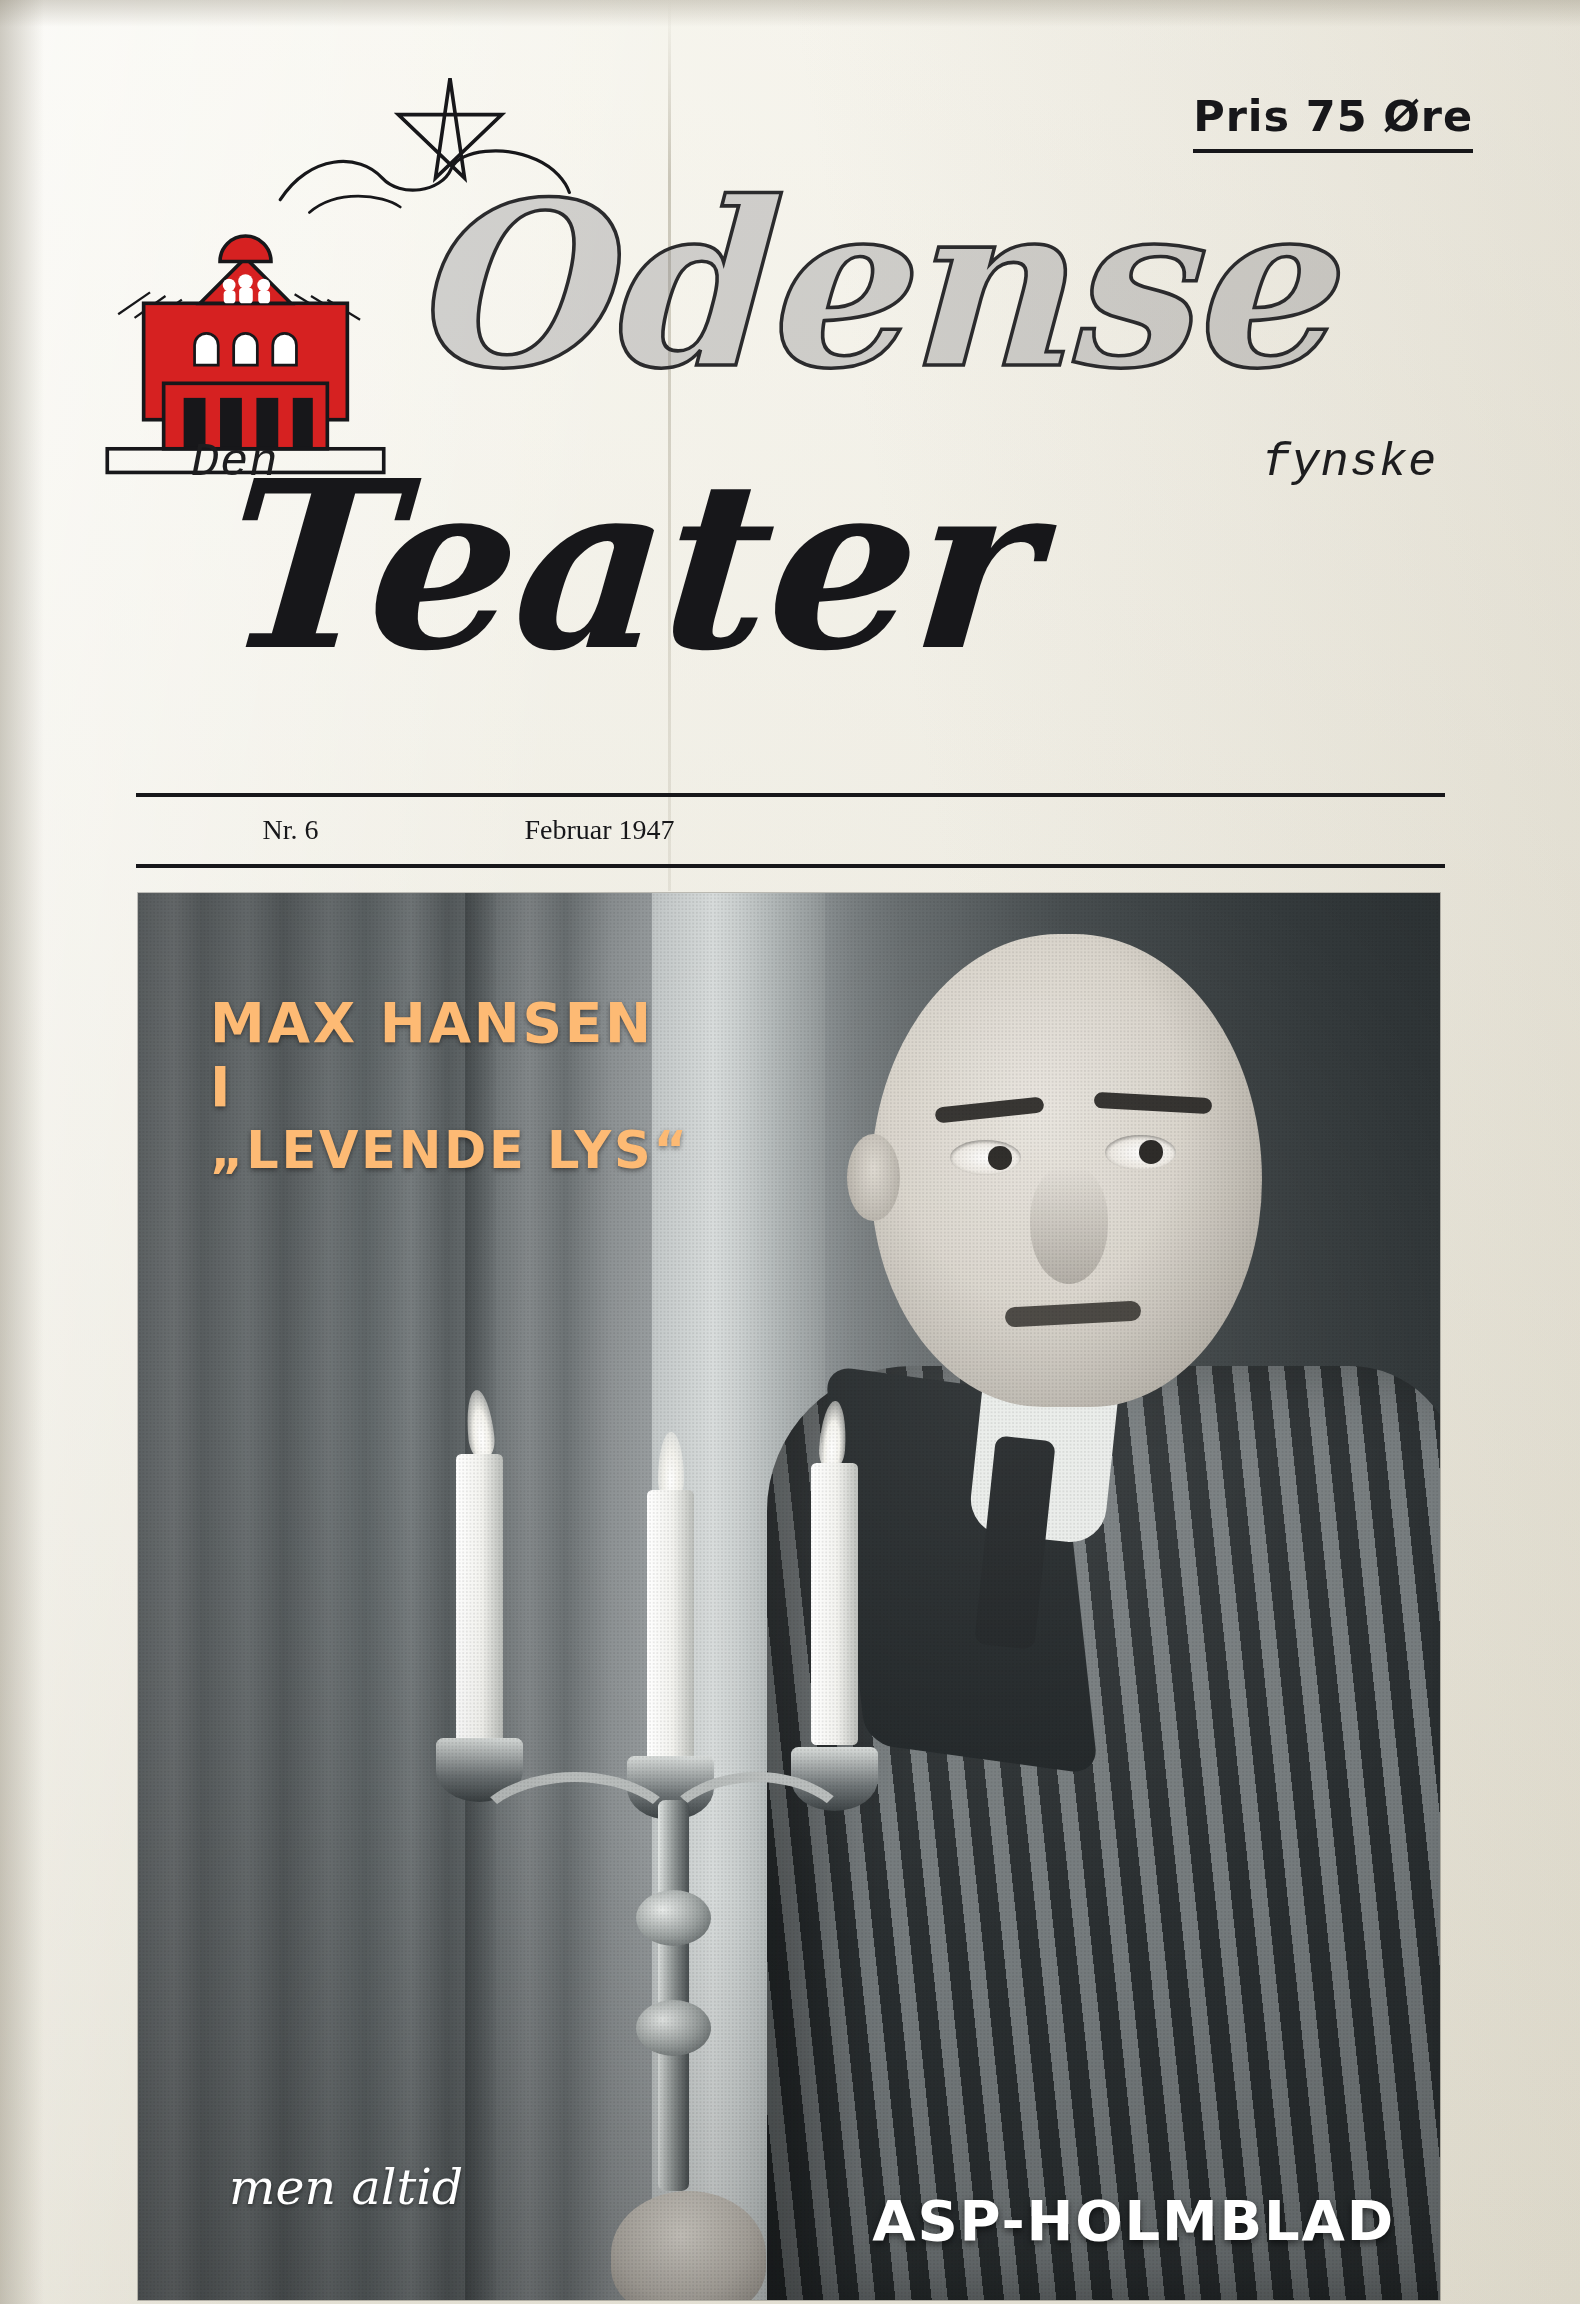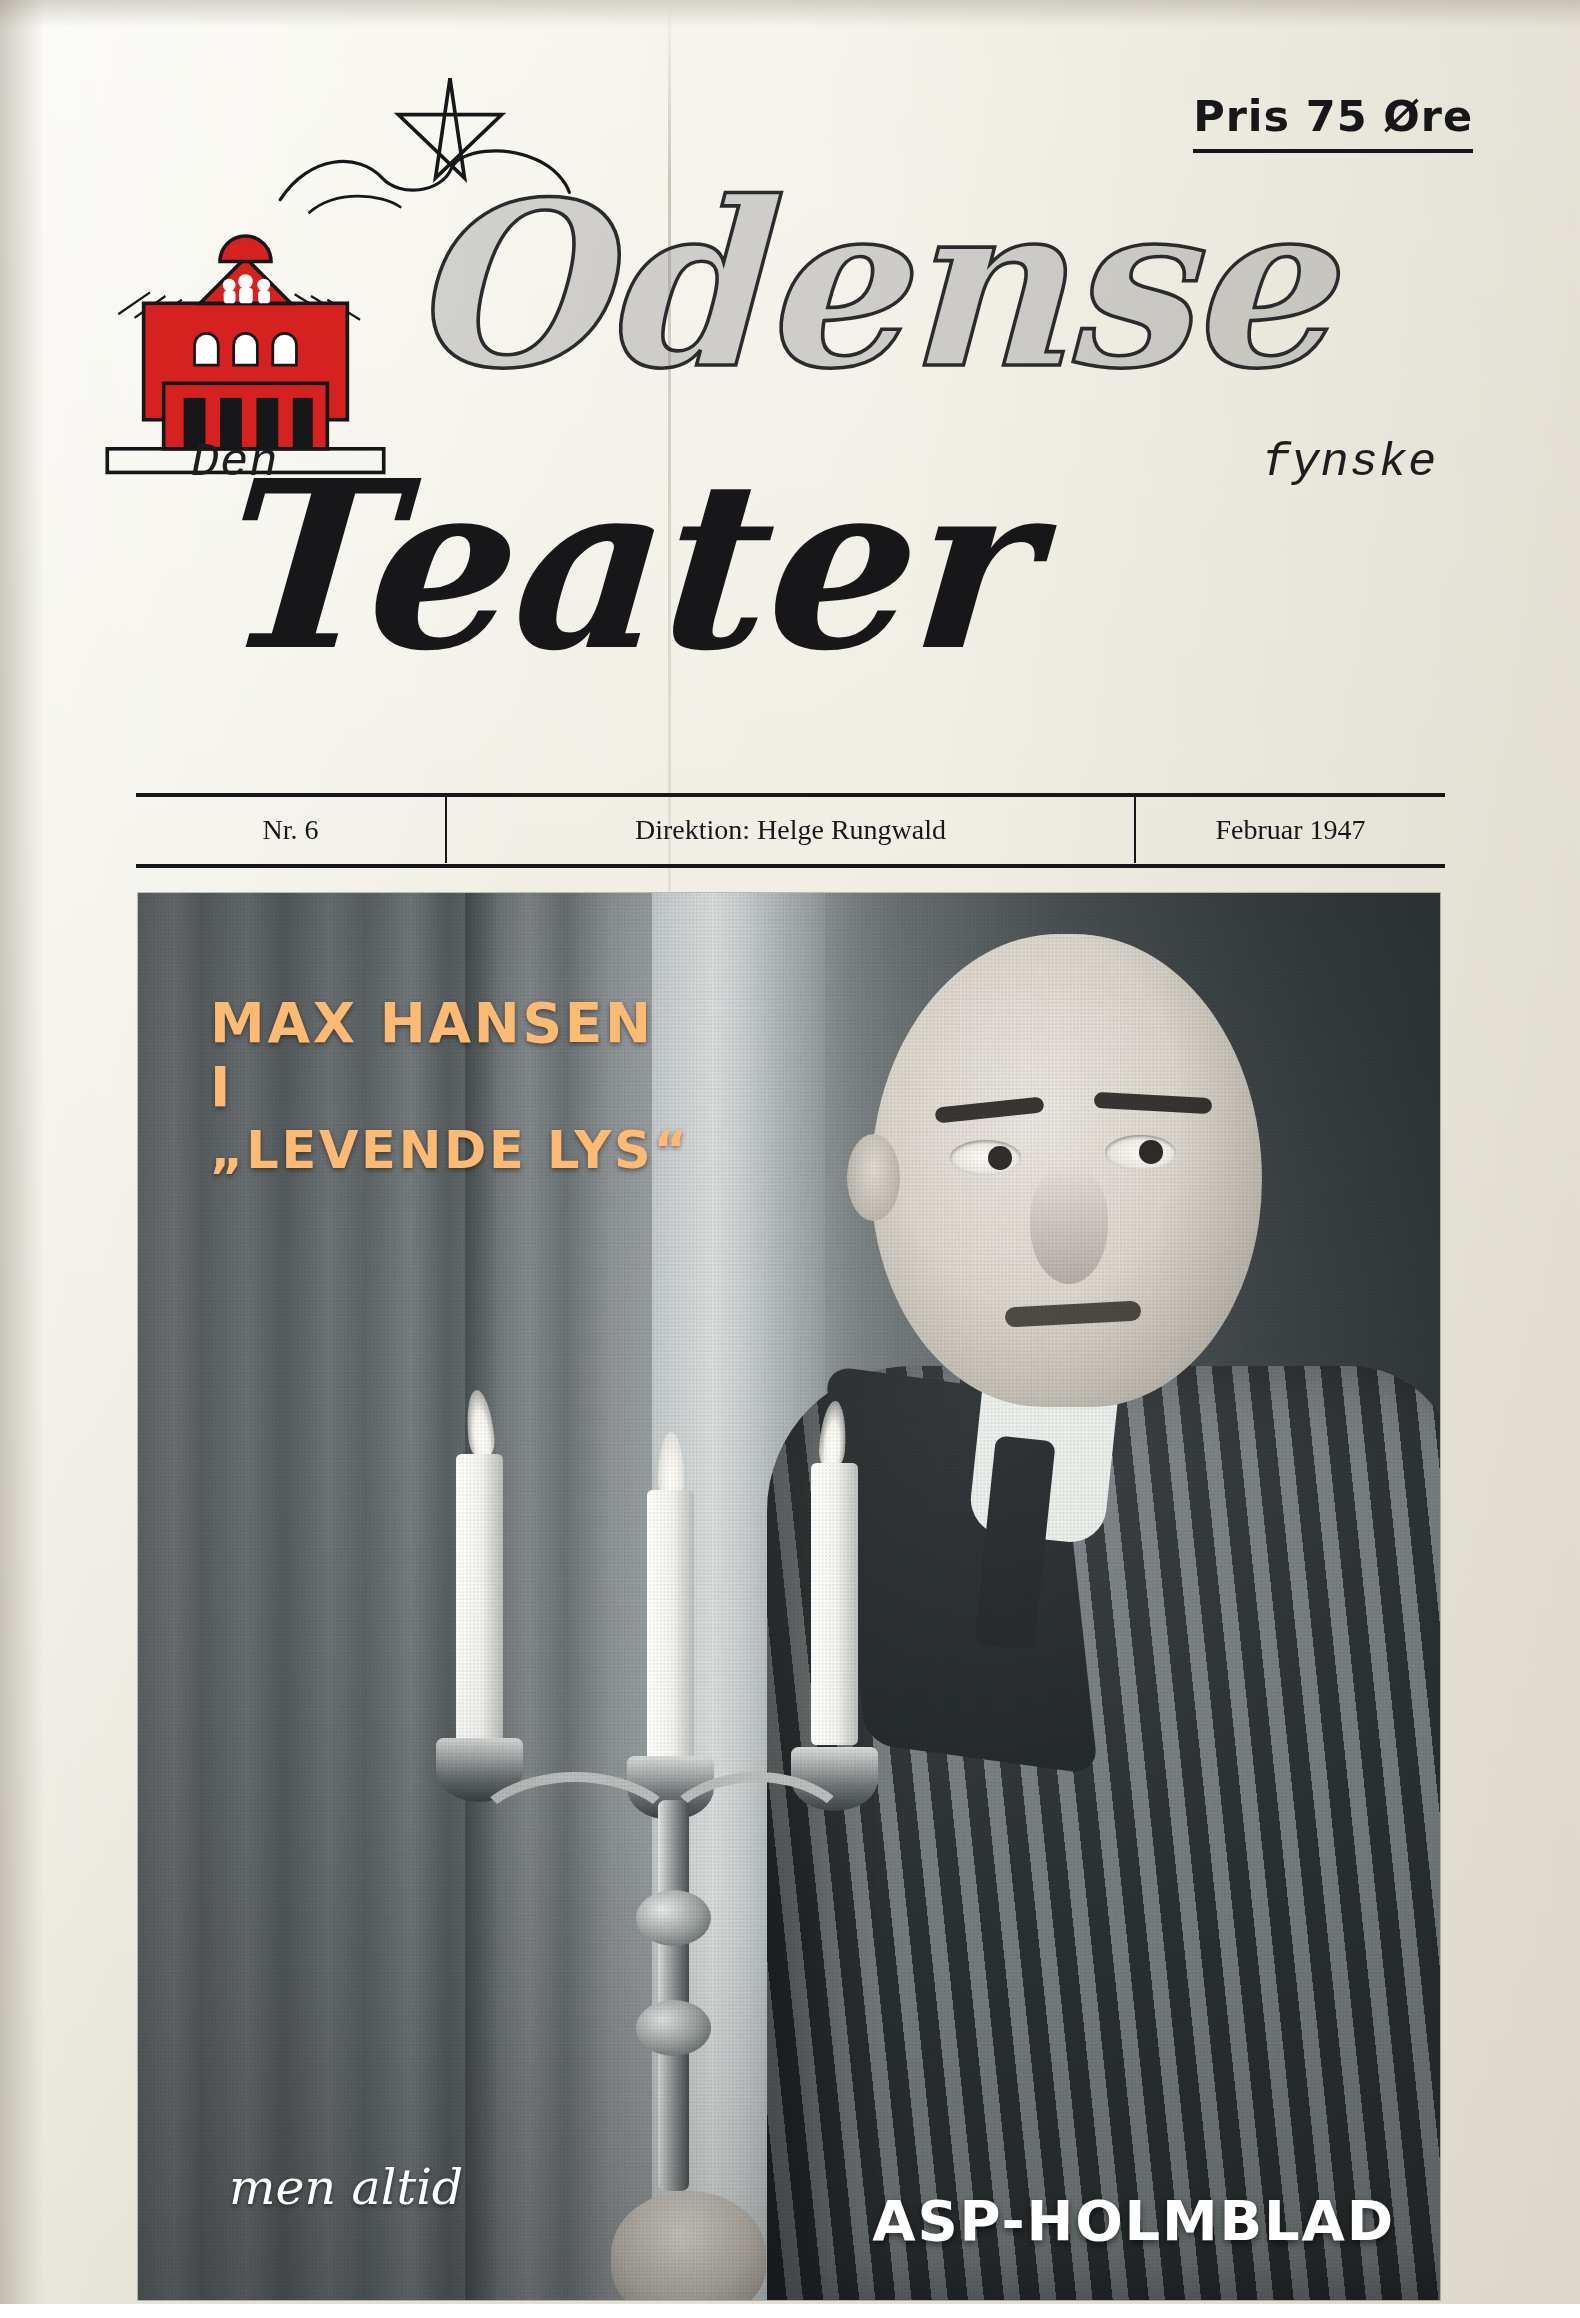--- a/index.html
+++ b/index.html
@@ -516,21 +516,20 @@
     <div class="tagline">
       <span>Den</span>
       <span>fynske</span>
     </div>
     <div class="teater">Teater</div>
   </div>
 
   <div class="rule rule-top"></div>
   <div class="infobar">
     <div class="cell cell-issue">Nr. 6</div>
-    <div class="cell cell-direction">Direktion: Helge Rungwald</div>
     <div class="cell cell-date">Februar 1947</div>
   </div>
   <div class="rule rule-bottom"></div>
 
   <div class="photo">
     <div class="photo-bg"></div>
     <div class="doorframe2"></div>
     <div class="doorframe"></div>
 
     <div class="actor">

